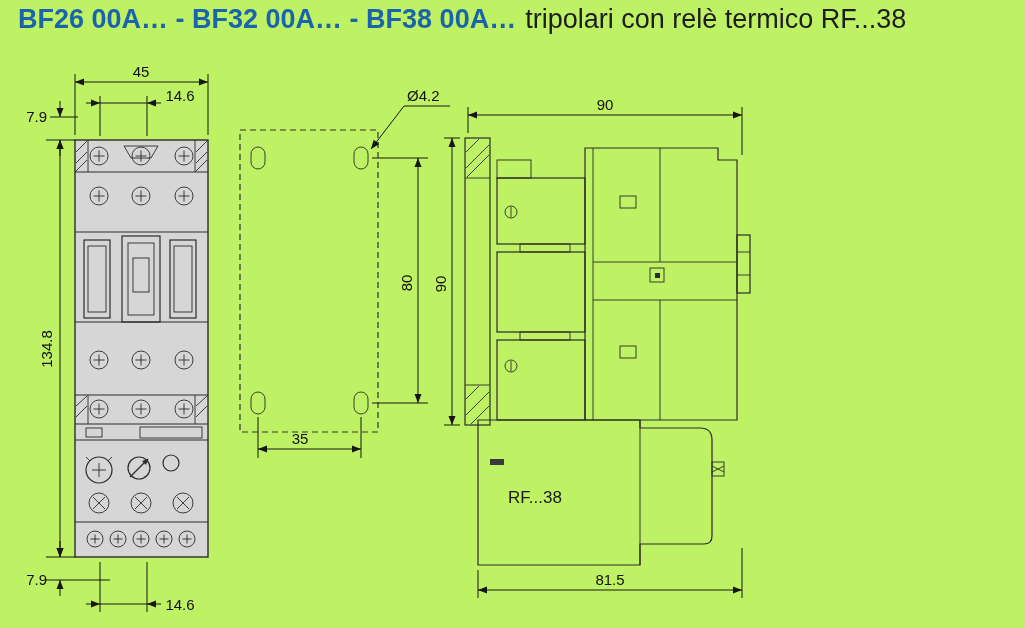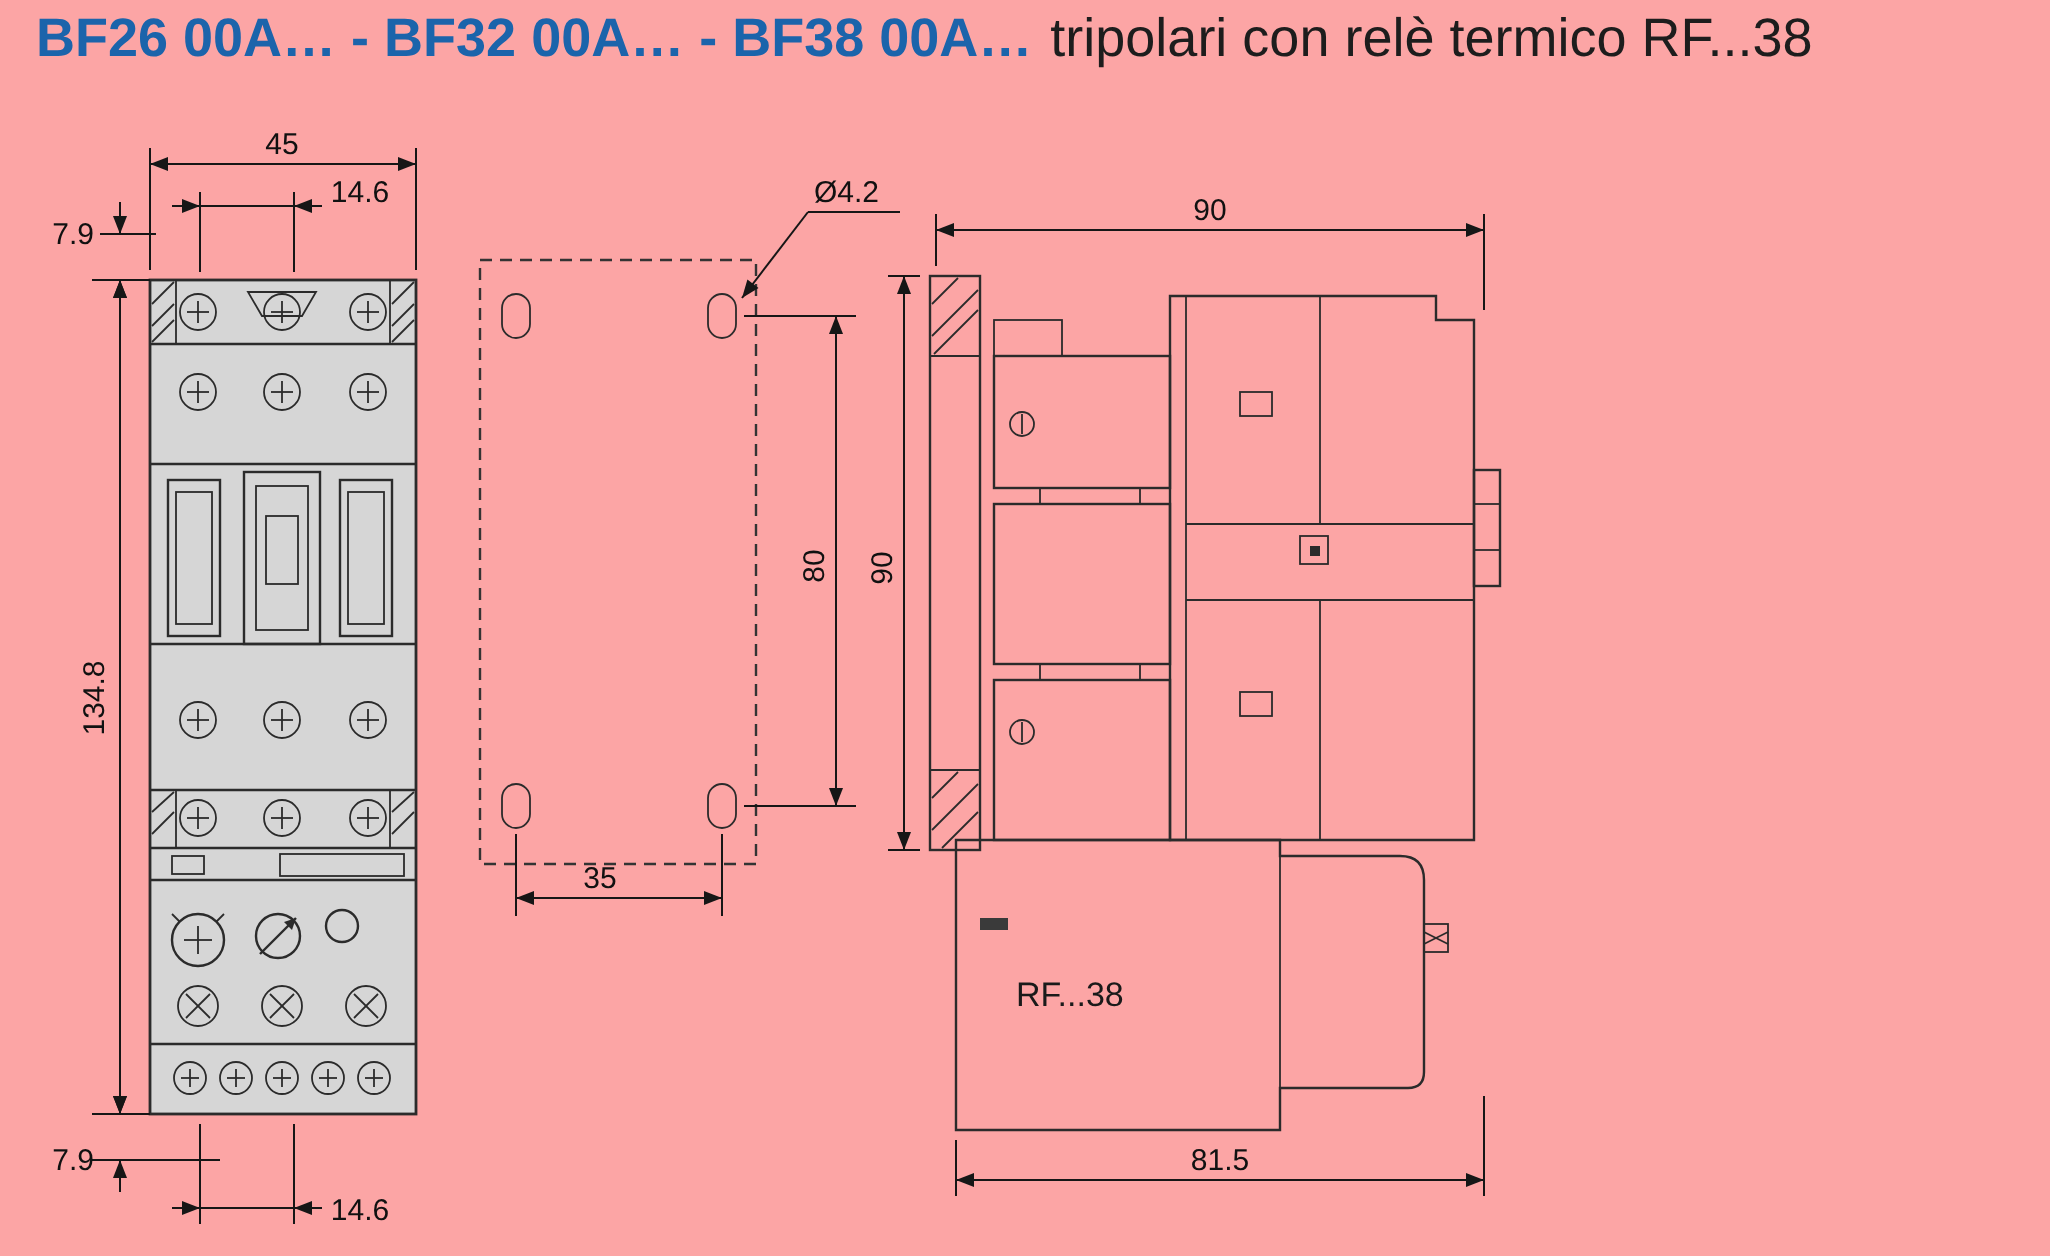--- a/index.html
+++ b/index.html
@@ -1,16 +1,16 @@
 <!DOCTYPE html>
 <html><head>
 <meta charset="utf-8">
 <style>
   html,body { margin:0; padding:0; background:#ffffff; }
-  .page { position:relative; width:1025px; height:628px; background:#fca5a5;
+  .page { position:relative; width:1025px; height:628px; background:#bef264;
           font-family:"Liberation Sans", sans-serif; overflow:hidden; }
   .title { position:absolute; left:18px; top:4px; font-size:27px; white-space:nowrap; }
   .title .models { font-weight:bold; color:#1b64ab; }
   .title .desc { color:#1d1d1d; margin-left:9px; font-weight:normal; }
   svg { position:absolute; left:0; top:0; }
   svg text { font-family:"Liberation Sans", sans-serif; font-size:15px; fill:#111111; }
   svg text.rf-label { font-size:17px; fill:#1a1a1a; }
   .o  { stroke:#2b2b2b; stroke-width:1.2; fill:none; }
   .o2 { stroke:#2b2b2b; stroke-width:0.9; fill:none; }
   .d  { stroke:#161616; stroke-width:1; fill:none; }

